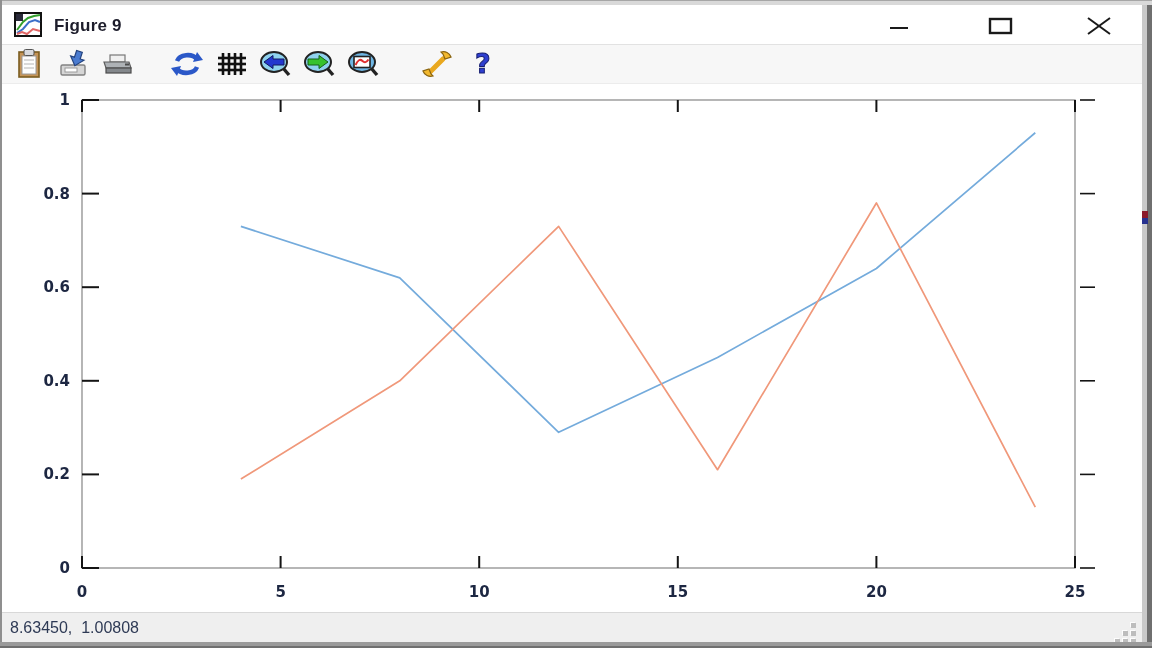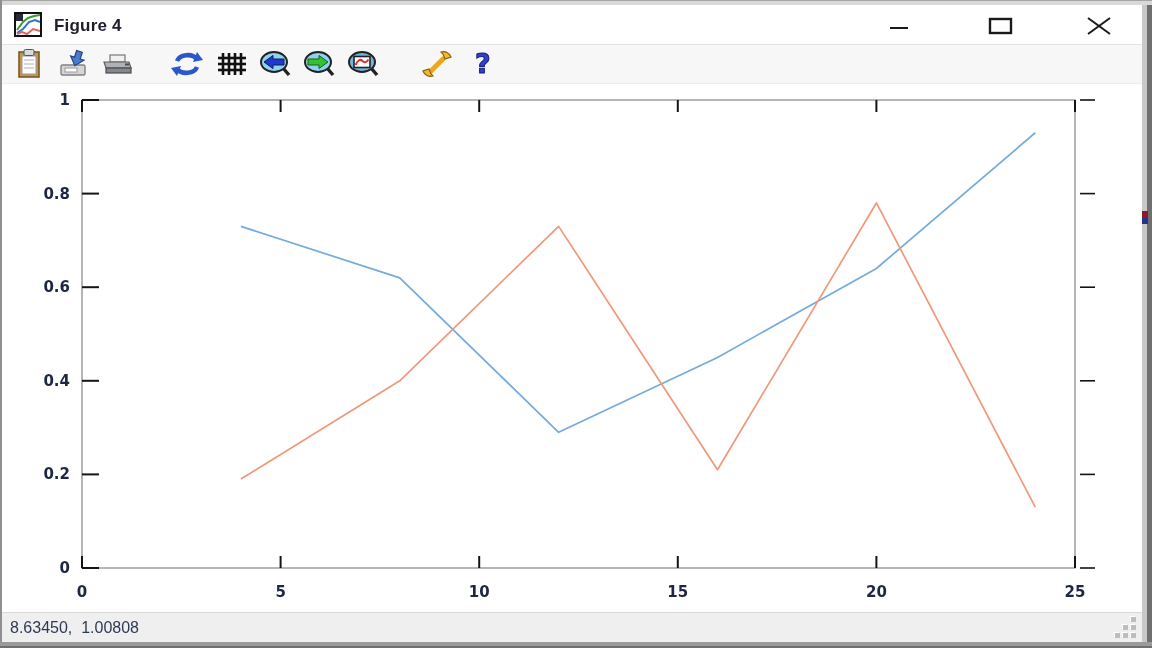--- a/index.html
+++ b/index.html
@@ -33,41 +33,41 @@
   .tb-btn { width: 34px; height: 32px; margin-right: 10px; background: transparent; border: none; padding: 0; cursor: default; }
   .tb-btn svg { display: block; }
   .gap-lg { margin-left: 26px; }
   .gap-xl { margin-left: 30px; }
 
   
   .canvas { position: absolute; left: 2px; top: 84px; width: 1140px; height: 528px; background: #ffffff; }
   .tick-label { font-family: "DejaVu Sans", sans-serif; font-size: 15px; font-weight: 600; fill: #1d2742; }
 
   
-  .statusbar { position: absolute; left: 2px; top: 612px; width: 1140px; height: 30px;
+  .statusbar { position: absolute; left: 2px; top: 612px; width: 1140px; height: 36px;
     background: #efefef; border-top: 1px solid #d8d8d8; }
   .status-coords { position: absolute; left: 8px; top: 0; height: 30px; line-height: 30px;
     font-size: 16px; color: #2e3a55; white-space: pre; }
   .resize-grip { position: absolute; right: 6px; bottom: 4px; width: 24px; height: 18px; }
   .grip-dot { position: absolute; width: 5px; height: 5px; background: #bdbdbd; box-shadow: -1px -1px 0 #fdfdfd; }
 </style>
 </head>
 <body>
 
 <div id="stage">
 
   <div class="titlebar">
     <svg class="titlebar-icon" viewBox="0 0 28 25">
       <rect x="1" y="1" width="26" height="23" fill="#ffffff" stroke="#111111" stroke-width="2"></rect>
       <rect x="2" y="2" width="7" height="7" fill="#2a2a3a"></rect>
       <polyline points="3,18 9,10 14,6 20,4 26,3" fill="none" stroke="#33a02c" stroke-width="2"></polyline>
       <polyline points="3,21 9,17 15,10 21,8 26,10" fill="none" stroke="#3b6fc9" stroke-width="2"></polyline>
       <polyline points="3,22 8,20 13,22 19,17 26,19" fill="none" stroke="#e06666" stroke-width="2"></polyline>
     </svg>
-    <span class="title-text">Figure 4</span>
+    <span class="title-text">Figure 9</span>
 
     <button class="win-btn min" aria-label="minimize">
       <svg width="26" height="26" viewBox="0 0 26 26">
         <line x1="3" y1="15" x2="21" y2="15" stroke="#1a1a1a" stroke-width="2"></line>
       </svg>
     </button>
     <button class="win-btn max" aria-label="maximize">
       <svg width="30" height="26" viewBox="0 0 30 26">
         <rect x="4" y="6" width="21" height="14" fill="none" stroke="#1a1a1a" stroke-width="2.4"></rect>
       </svg>

